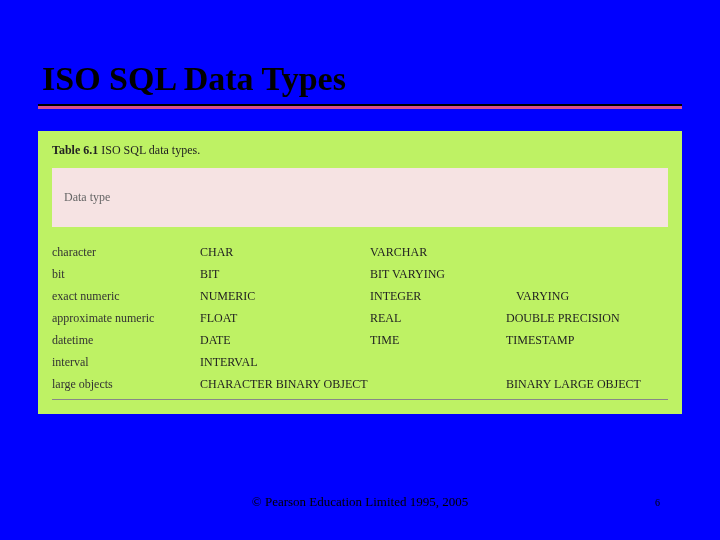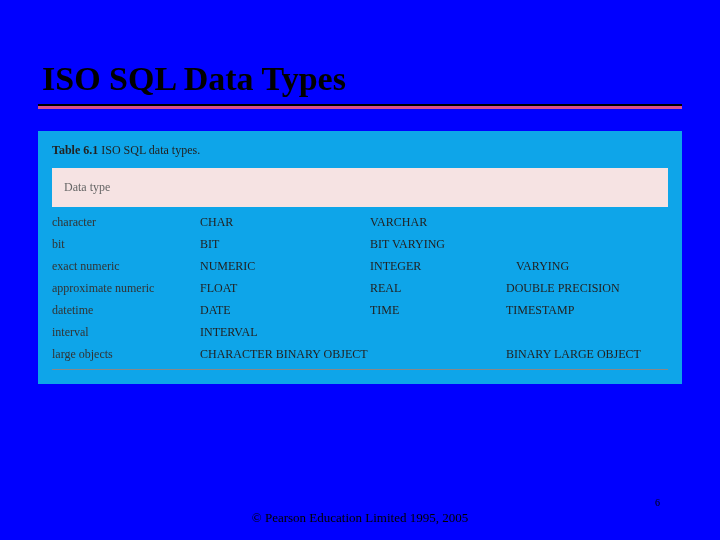--- a/index.html
+++ b/index.html
@@ -21,57 +21,57 @@
       height: 3px;
       background: #d94f8f;
       margin: 0 38px 0 38px;
     }
     .underline2 {
       height: 2px;
       background: #000;
       margin: 0 38px 0 38px;
     }
     .table-image {
-      background: #0ea5e9;
+      background: #bef264;
       margin: 22px 38px 0 38px;
       padding: 12px 14px 14px 14px;
       font-family: "Times New Roman", serif;
       color: #222;
     }
     .caption {
       font-size: 12px;
       margin-bottom: 10px;
     }
     .caption b { font-weight: bold; }
     .header-band {
       background: #f6e3e3;
-      padding: 12px 12px;
+      padding: 22px 12px;
       display: flex;
       font-size: 12px;
       color: #666;
-      margin-bottom: 8px;
+      margin-bottom: 18px;
       flex-direction: column;
     }
     .hcol1 { width: 148px; }
     .hcol2 { flex: 1; }
     .rows { font-size: 12px; }
     .row { display: flex; margin-bottom: 7px; }
     .c1 { width: 148px; color: #333; }
     .c2 { width: 170px; }
     .c3 { width: 136px; }
     .c4 { width: 146px; }
     .c5 { flex: 1; text-align: left; }
     .hr-bottom {
       height: 1px;
       background: #888;
       margin-top: 6px;
     }
     .footer {
       position: absolute;
-      bottom: 14px;
+      bottom: 30px;
       left: 0;
       right: 0;
       text-align: center;
       color: #000;
       font-size: 13px;
     }
     .pagenum {
       position: absolute;
       bottom: 32px;
       right: 60px;

